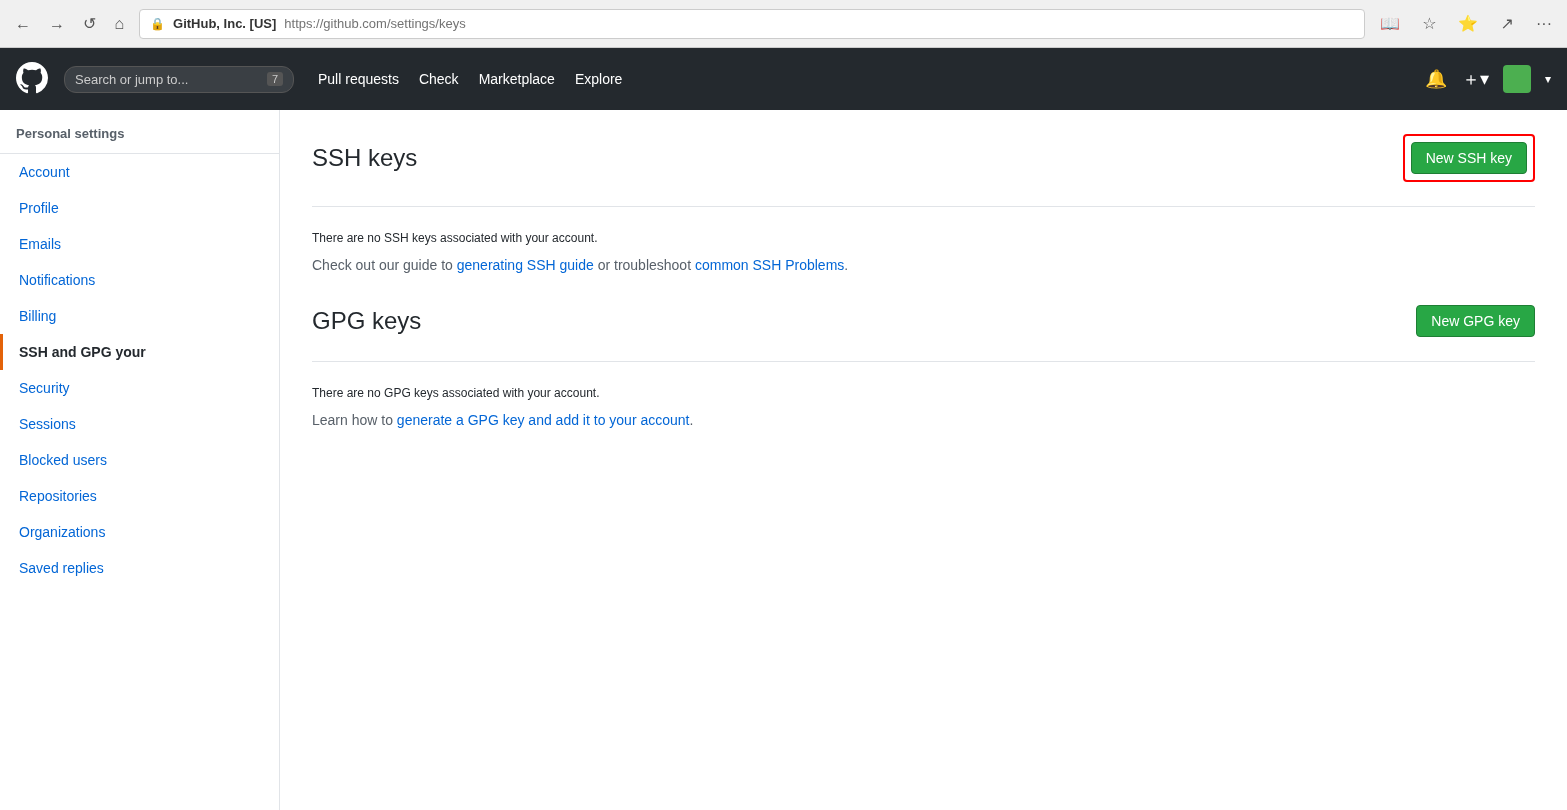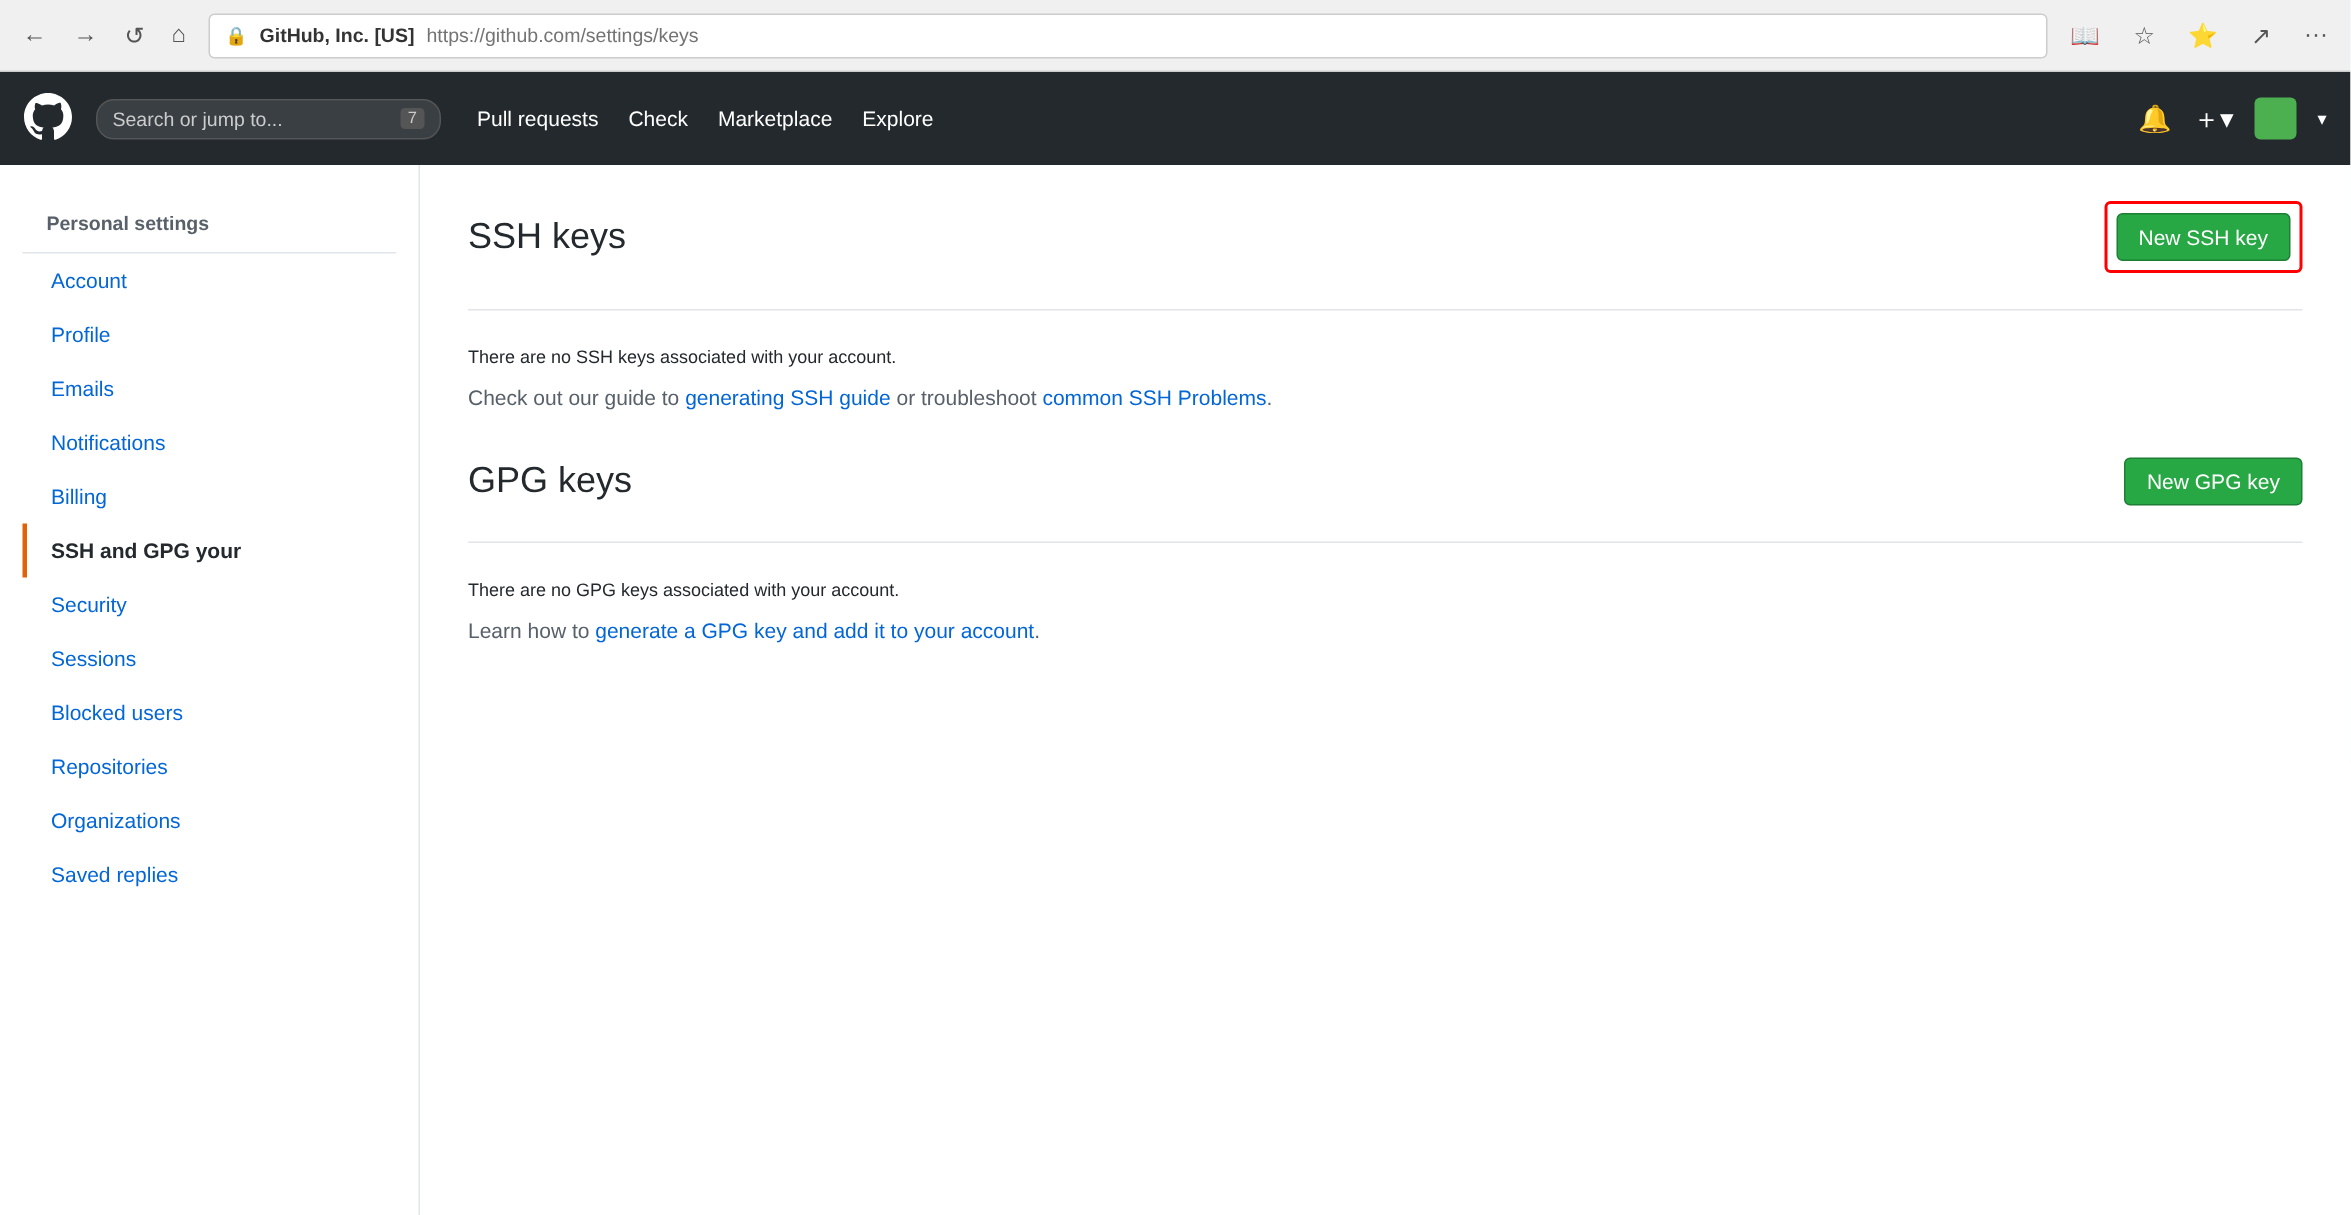--- a/index.html
+++ b/index.html
@@ -122,21 +122,21 @@
       min-height: calc(810px - 48px - 62px);
       background: white;
     }
 
     
     .sidebar {
       width: 280px;
       min-width: 280px;
       background: white;
       border-right: 1px solid #e1e4e8;
-      padding: 15px;
+      padding: 0;
     }
     .sidebar-header {
       padding: 16px 16px 12px 16px;
       font-size: 13px;
       font-weight: 600;
       color: #586069;
       border-bottom: 1px solid #e1e4e8;
     }
     .sidebar-item {
       display: block;

